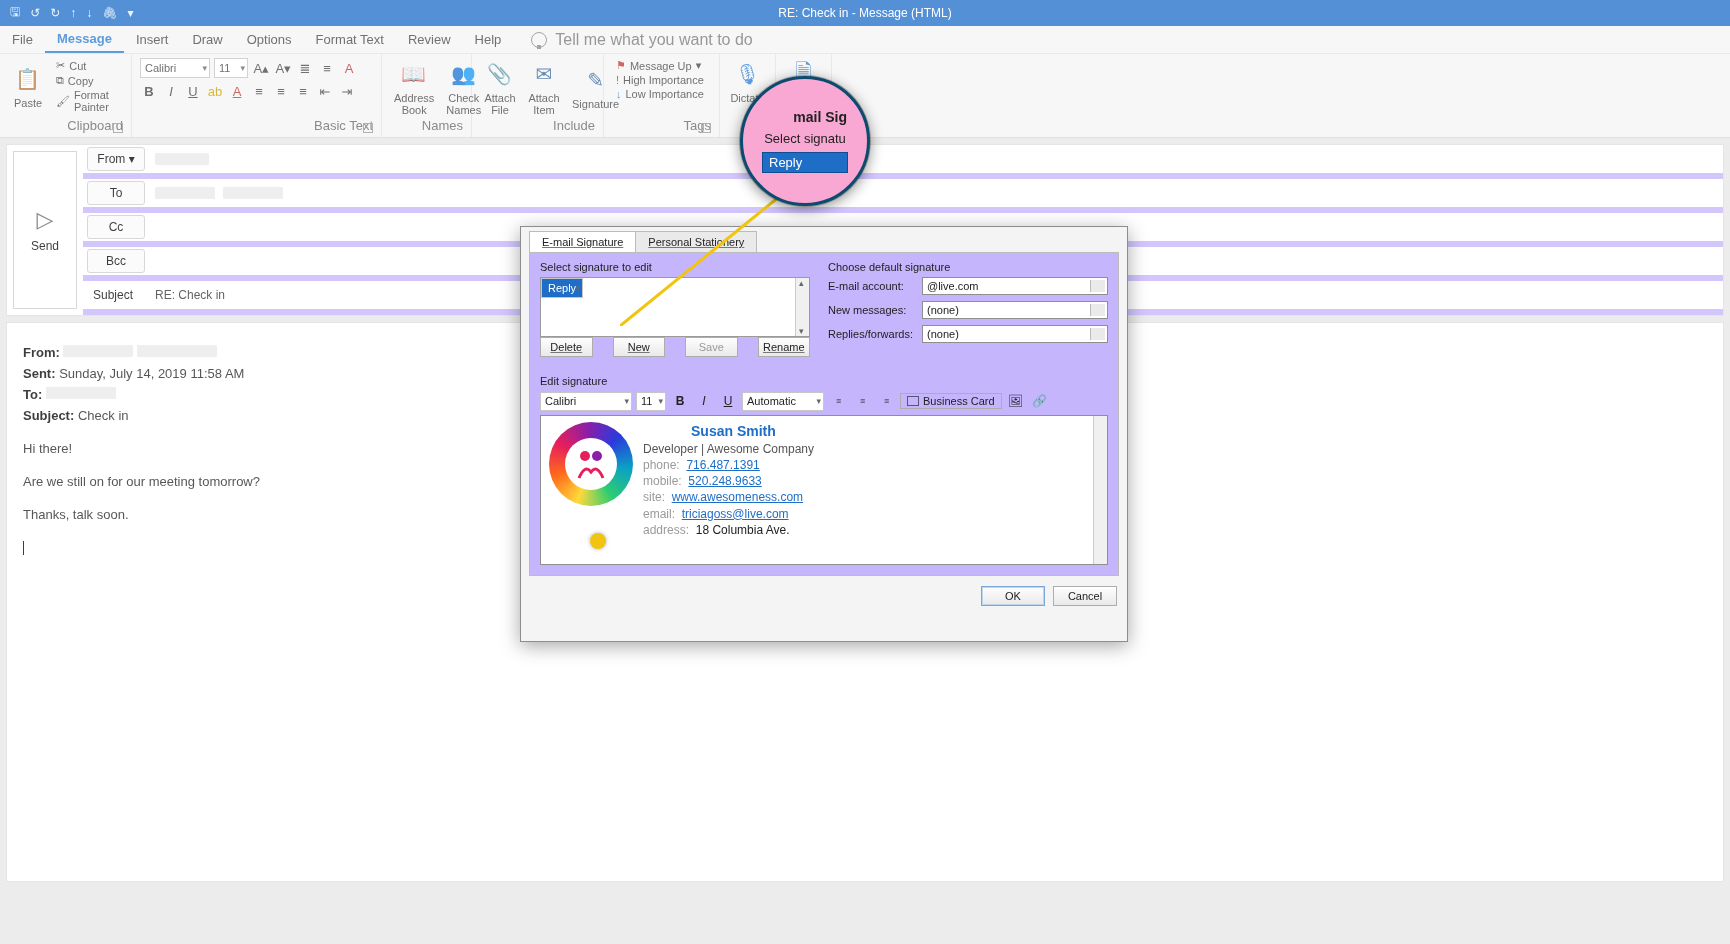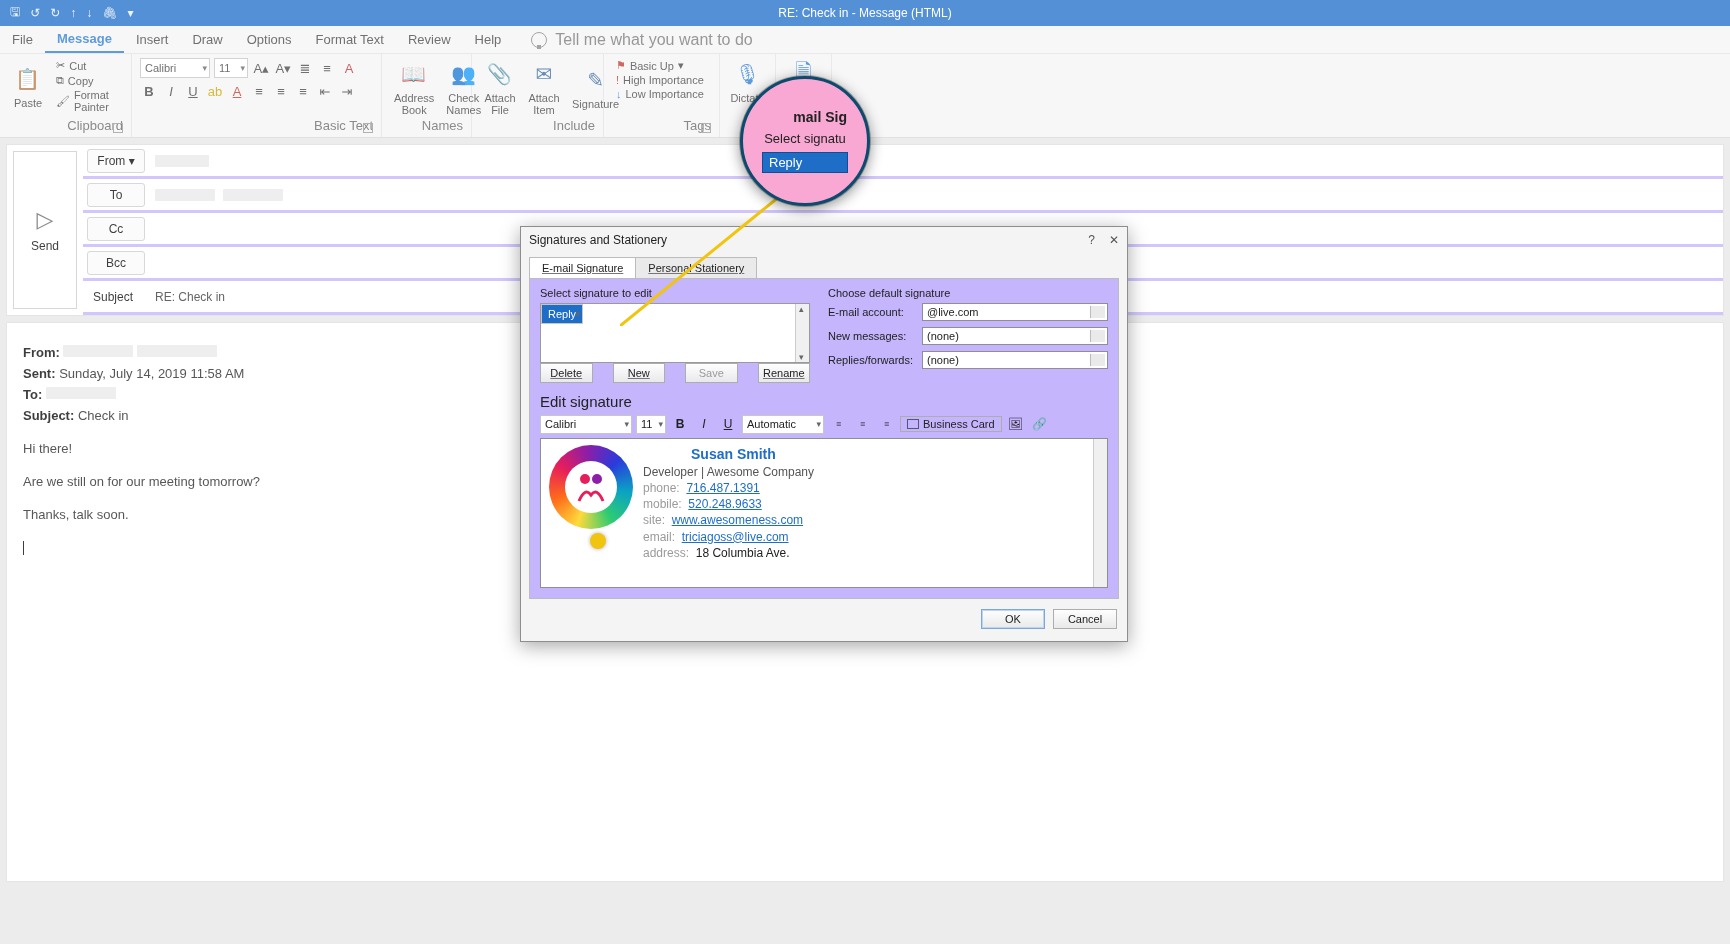--- a/index.html
+++ b/index.html
@@ -33,21 +33,21 @@
 .sel { border:1px solid #c6c6c6; background:#fff; font-size:11px; height:20px; padding:0 14px 0 4px; position:relative; display:inline-flex; align-items:center;}
 .sel::after{content:"▾"; position:absolute; right:2px; font-size:9px; color:#666;}
 .tgl { width:18px; height:18px; display:flex; align-items:center; justify-content:center; font-size:13px; color:#444;}
 .flag { color:#c0392b;}
 
 .compose { background:#fff; margin:6px 6px 0; border:1px solid #ddd; }
 .compose-row { display:flex; align-items:stretch; }
 .sendwrap { width:64px; display:flex; flex-direction:column; align-items:center; justify-content:center; border:1px solid #ccc; margin:6px; padding:8px 0;}
 .sendwrap .arrow { font-size:22px; color:#666;}
 .fieldcol { flex:1; }
-.frow { display:flex; align-items:center; height:34px; border-bottom:3px solid #c4b5fd;}
+.frow { display:flex; align-items:center; height:34px; border-bottom:6px solid #c4b5fd;}
 .frow .lbl { width:58px; text-align:center; border:1px solid #ccc; border-radius:3px; margin:4px; padding:4px 6px; font-size:12px; background:#fafafa; position:relative;}
 .frow .lbl.plain { border:none; background:transparent; text-align:center; padding-right:12px;}
 .frow .val { font-size:12px; padding-left:6px; color:#333; display:flex; gap:8px;}
 .redact { background:#e9e9e9; height:12px; display:inline-block; border-radius:1px;}
 
 .body-area { background:#fff; margin:6px 6px; border:1px solid #ddd; padding:16px; font-size:13px; color:#222; min-height:560px; }
 .body-area .cursor { display:inline-block; width:1px; height:14px; background:#000; vertical-align:text-bottom;}
 .body-area p{ margin:6px 0;}
 .body-area .hdrline b{color:#000;}
 
@@ -69,21 +69,21 @@
 .listbox .sbar::before{content:"▴";position:absolute;top:0;left:3px;font-size:9px;color:#666}
 .listbox .sbar::after{content:"▾";position:absolute;bottom:0;left:3px;font-size:9px;color:#666}
 .btnrow { display:flex; gap:20px; }
 .dbtn { flex:1; border:1px solid #adadad; background:linear-gradient(#fefefe,#e9e9e9); font-size:11px; height:20px; display:flex; align-items:center; justify-content:center; }
 .dbtn.disabled{ color:#9a9a9a;}
 .ffield { display:flex; align-items:center; gap:6px; margin-bottom:6px; font-size:11px;}
 .ffield label{ width:88px; text-align:left;}
 .ffield .dropdown{ flex:1; border:1px solid #8f8f8f; height:18px; background:#fff; display:flex; align-items:center; padding:0 4px; font-size:11px; position:relative;}
 .ffield .dropdown::after{content:""; position:absolute; right:2px; top:2px; bottom:2px; width:14px; background:#eaeaea; border-left:1px solid #bbb;}
 .ffield .dropdown span{position:relative;z-index:1;}
-.editlabel{font-size:15px; margin:10px 0 4px;}
+.editlabel{font-size:11px; margin:18px 0 4px;}
 .sig-toolbar{ display:flex; gap:4px; align-items:center; margin-bottom:4px;}
 .sig-toolbar .sel{height:19px}
 .tbtn{ width:20px; height:20px; border:1px solid transparent; display:flex; align-items:center; justify-content:center; font-size:12px; font-family:"Times New Roman",serif;}
 .tbtn.j{font-size:9px; letter-spacing:-1px;}
 .bizcard{ border:1px solid #adadad; padding:1px 6px; height:16px; display:flex; align-items:center; gap:4px; font-size:11px;}
 .card-ico{ width:12px;height:10px;border:1px solid #557; display:inline-block;}
 .sigedit{ border:1px solid #8f8f8f; height:150px; background:#fff; padding:6px 8px; position:relative; display:flex; gap:10px;}
 .sigedit .sbar{position:absolute;right:0;top:0;bottom:0;width:14px;background:#f0f0f0;border-left:1px solid #ccc;}
 .siglogo{ width:84px;height:84px; border-radius:50%; position:relative;
   background:conic-gradient(from 200deg,#ffd93b,#ff6b1a,#e61e5b,#8c1ea8,#2a3bdc,#0aa2c4,#2ecc71,#ffd93b);
@@ -238,21 +238,21 @@
       <div class="vbtn">
             <div class="bigicon">✎</div>
             <span class="cap">Signature</span>
           </div>
     </div>
     <div class="rlabel"><span>Include</span></div>
   </div>
 
   <div class="rgroup" style="width:116px">
     <div>
-      <div class="smallbtn"><span class="flag">⚑</span><span>Basic Up</span> ▾</div>
+      <div class="smallbtn"><span class="flag">⚑</span><span>Message Up</span> ▾</div>
       <div class="smallbtn">
             <span style="color:#c0392b">!</span>
             <span>High Importance</span>
           </div>
       <div class="smallbtn">
             <span style="color:#2b7cd3">↓</span>
             <span>Low Importance</span>
           </div>
     </div>
     <div class="rlabel"><span>Tags</span><span class="dlaunch"></span></div>
@@ -321,27 +321,20 @@
   <p style="margin-top:18px"><span class="cursor"></span></p>
 </div>
 </div>
 
 <div class="hilite"></div>
 <svg class="leader">
     <line x1="0" y1="130" x2="160" y2="0"></line>
   </svg>
 
 <div class="dlg">
-  <div class="dlg-title">
-    <span>Signatures and Stationery</span>
-    <div class="r">
-      <span>?</span>
-      <span>✕</span>
-    </div>
-  </div>
   <div class="tabs">
     <div class="tab active"><span class="under">E-mail Signature</span></div>
     <div class="tab"><span class="under">Personal Stationery</span></div>
   </div>
   <div class="dlg-body">
     <div class="dsec">
       <div class="left">
         <div class="seclabel"><span>Select signature to edit</span></div>
         <div class="listbox">
           <div class="item sel">Reply</div>

